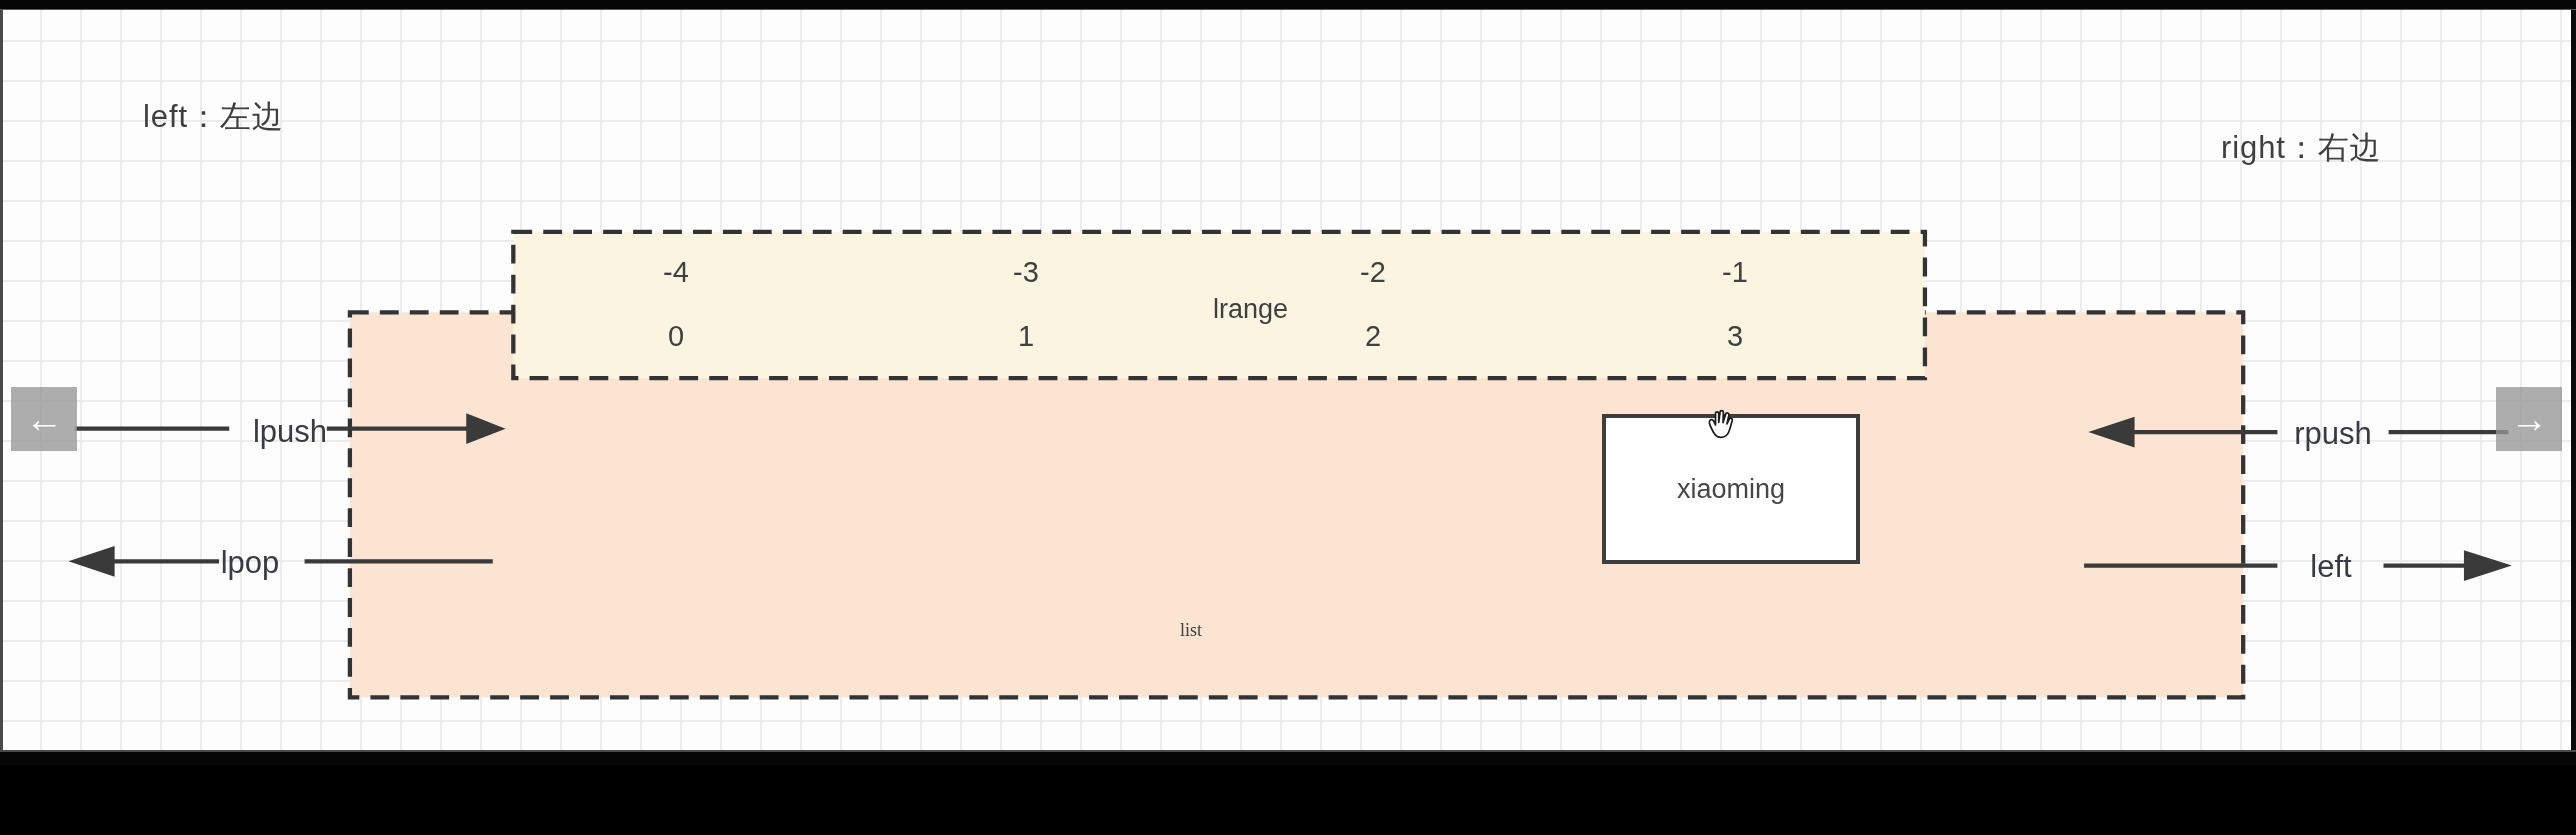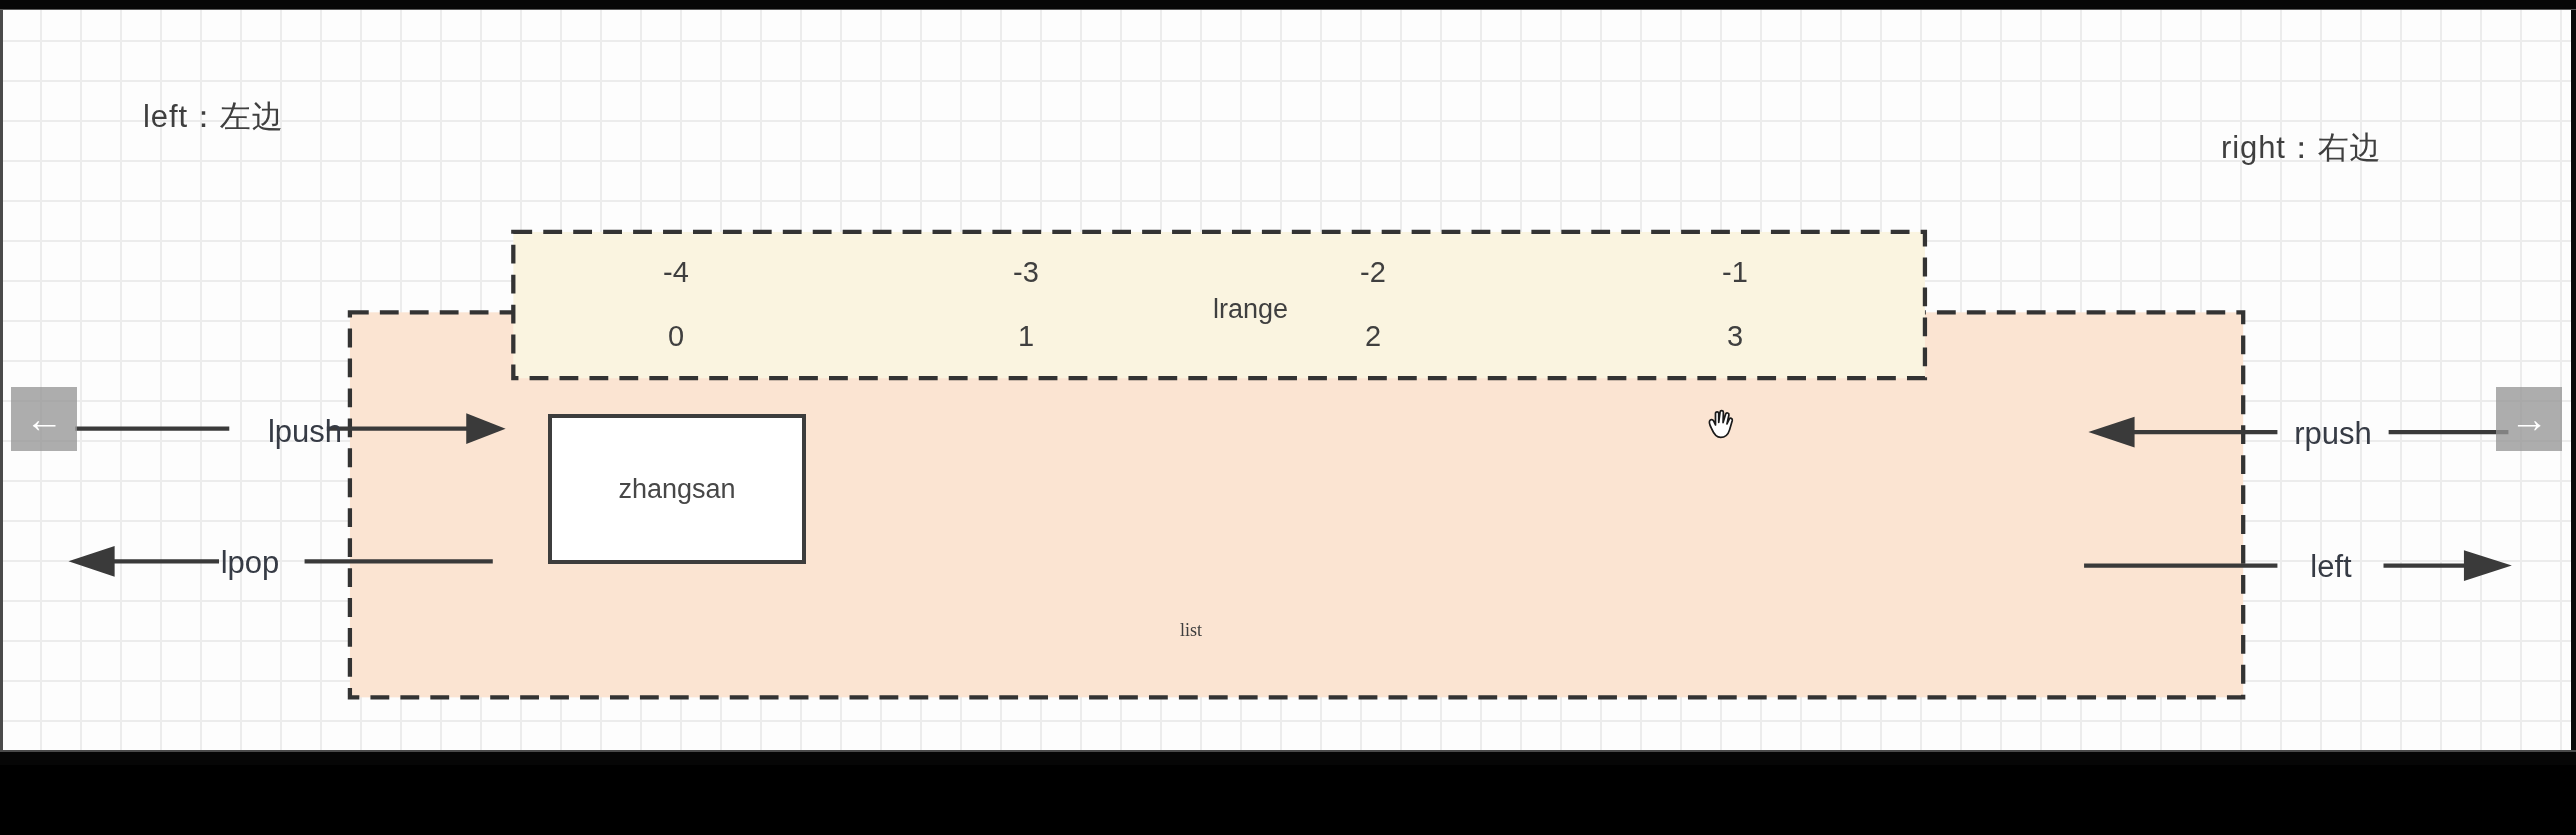--- a/index.html
+++ b/index.html
@@ -103,25 +103,25 @@
   <div class="idx" style="left:1675px;top:253px;">-1</div>
 
   <div class="idx" style="left:616px;top:317px;">0</div>
   <div class="idx" style="left:966px;top:317px;">1</div>
   <div class="idx" style="left:1313px;top:317px;">2</div>
   <div class="idx" style="left:1675px;top:317px;">3</div>
 
   <div class="range-label" style="left:1151px;top:290px;text-align:right;">lrange</div>
   <div class="list-label" style="left:1131px;top:611px;">list</div>
 
-  <div class="item-box" style="left:548px;">
-    <span>zhangsan</span>
+  <div class="item-box" style="left:1602px;">
+    <span>xiaoming</span>
   </div>
 
-  <div class="op-label" style="left:214px;top:413px;text-align:right;">lpush</div>
+  <div class="op-label" style="left:226px;top:413px;">lpush</div>
   <div class="op-label" style="left:186px;top:544px;">lpop</div>
   <div class="op-label" style="left:2269px;top:415px;">rpush</div>
   <div class="op-label" style="left:2267px;top:548px;">left</div>
 
   <div class="nav-btn left">
     <span>←</span>
   </div>
   <div class="nav-btn right">
     <span>→</span>
   </div>

